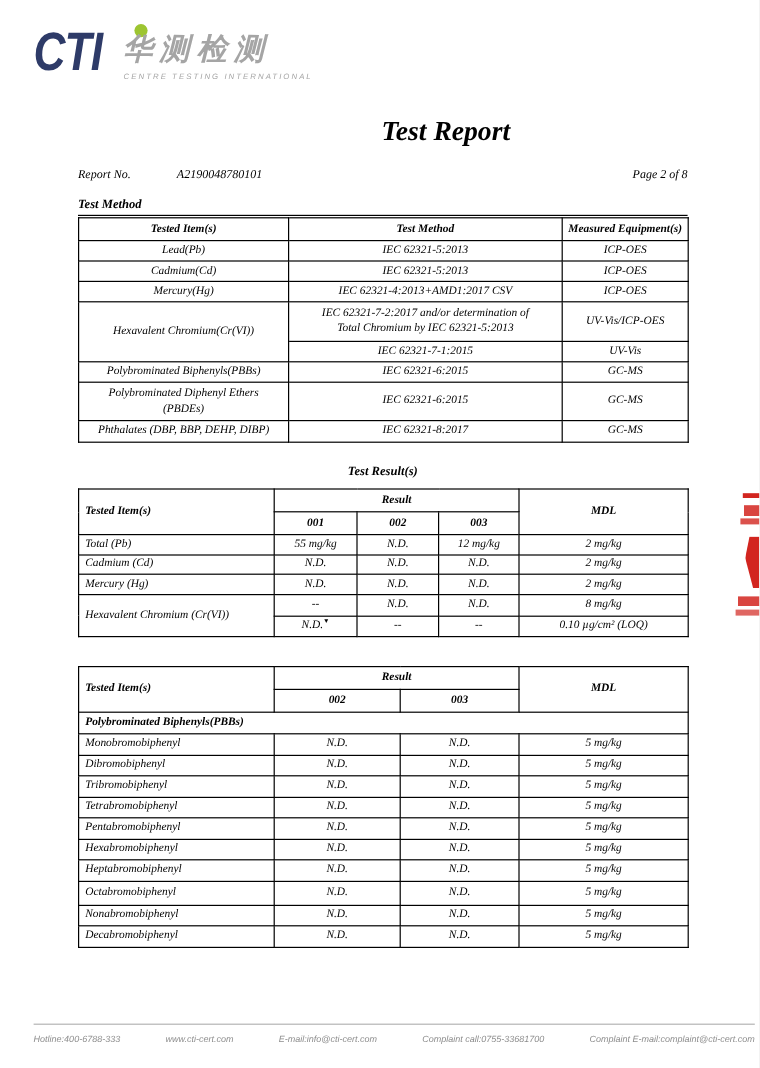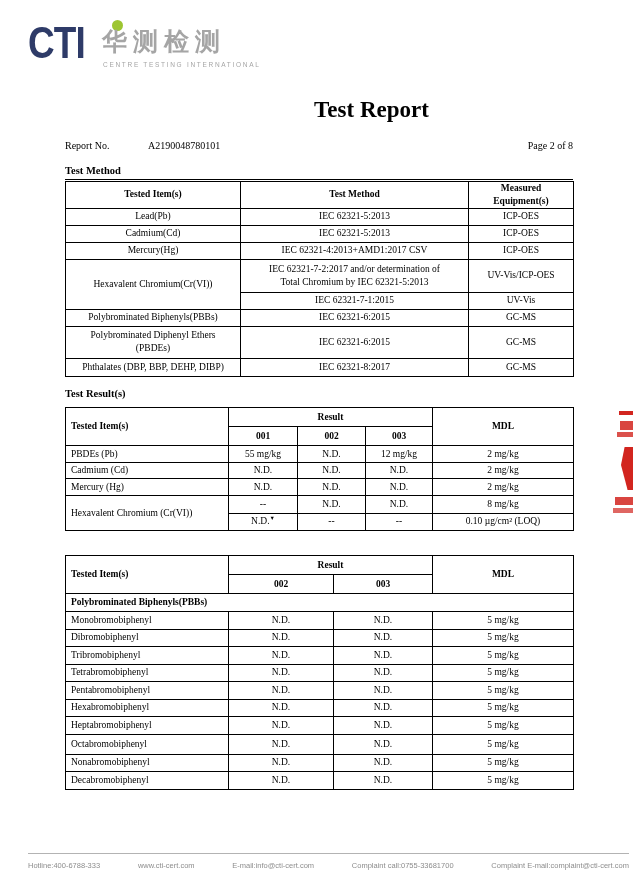--- a/index.html
+++ b/index.html
@@ -1,20 +1,20 @@
 <!DOCTYPE html>
 <html><head>
 <meta charset="utf-8">
 <style>
   * { margin:0; padding:0; box-sizing:border-box; }
   html,body { background:#e8e8e8; }
   .page {
     position:relative; width:633px; height:890px; margin:0 auto;
     background:#ffffff; overflow:hidden;
-    font-family:"Liberation Serif", serif; color:#000;
+    font-family:"Liberation Serif", serif; color:#000;font-style:italic;
   }
 
   
   .logo { position:absolute; left:28px; top:22px; height:52px; }
   .logo-wordmark {
     position:absolute; left:0; top:0;
     font-family:"Liberation Sans", sans-serif; font-weight:bold;
     font-size:45px; line-height:42px; color:#2e3b68;
     transform:scaleX(.82); transform-origin:left top; letter-spacing:-1px;
   }
@@ -31,21 +31,21 @@
   
   .title { position:absolute; left:11px; top:97px; width:100%; text-align:center; font-size:23px; font-weight:bold;margin-left:44px; }
   .report-row { position:absolute; left:65px; top:140px; width:508px; font-size:10px; }
   .report-no-label { display:inline-block; }
   .report-no-value { display:inline-block; margin-left:36px; }
   .page-label { float:right;text-align:center; }
 
   
   .sec-heading { position:absolute; left:65px; width:508px; font-size:10.5px; font-weight:bold; }
   .heading-method { top:165px; border-bottom:1px solid #000; padding-bottom:3px; }
-  .heading-results { top:388px; }
+  .heading-results { top:388px;text-align:center; }
 
   
   table { border-collapse:collapse; table-layout:fixed; position:absolute; left:65px; width:508px; background:#fff; }
   td, th { border:1px solid #000; font-size:9.5px; font-weight:normal; text-align:center; vertical-align:middle; padding:0 4px; line-height:1.35; }
   th { font-weight:bold; }
   .t-method { top:181px; }
   .t-res1   { top:407px; }
   .t-res2   { top:555px; }
   .left-cell { text-align:left; padding-left:5px; }
   .section-row th { text-align:left; padding-left:5px; }
@@ -165,21 +165,21 @@
       <th rowspan="2" class="left-cell">Tested Item(s)</th>
       <th colspan="3">Result</th>
       <th rowspan="2">MDL</th>
     </tr>
     <tr style="height:19px">
       <th>001</th>
       <th>002</th>
       <th>003</th>
     </tr>
     <tr style="height:17px">
-      <td class="left-cell">PBDEs (Pb)</td>
+      <td class="left-cell">Total (Pb)</td>
       <td>55 mg/kg</td>
       <td>N.D.</td>
       <td>12 mg/kg</td>
       <td>2 mg/kg</td>
     </tr>
     <tr style="height:16px">
       <td class="left-cell">Cadmium (Cd)</td>
       <td>N.D.</td>
       <td>N.D.</td>
       <td>N.D.</td>

